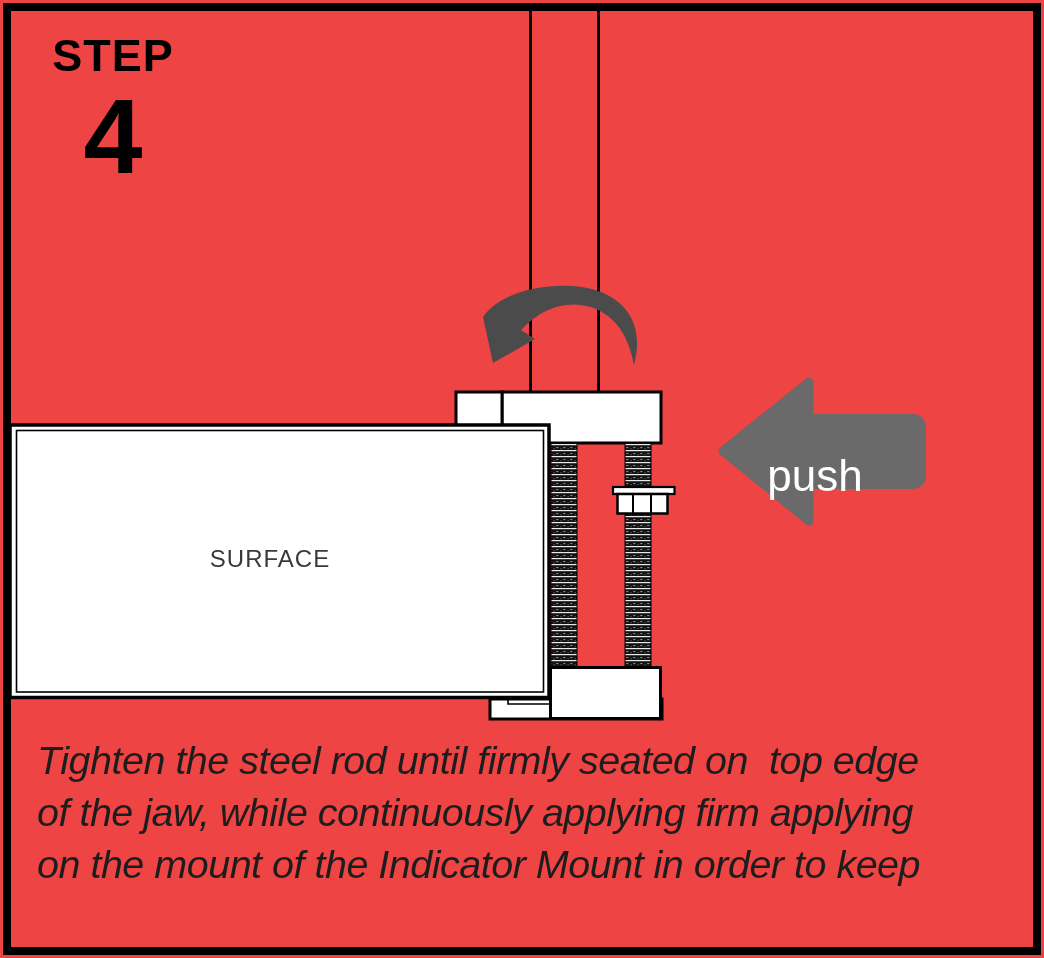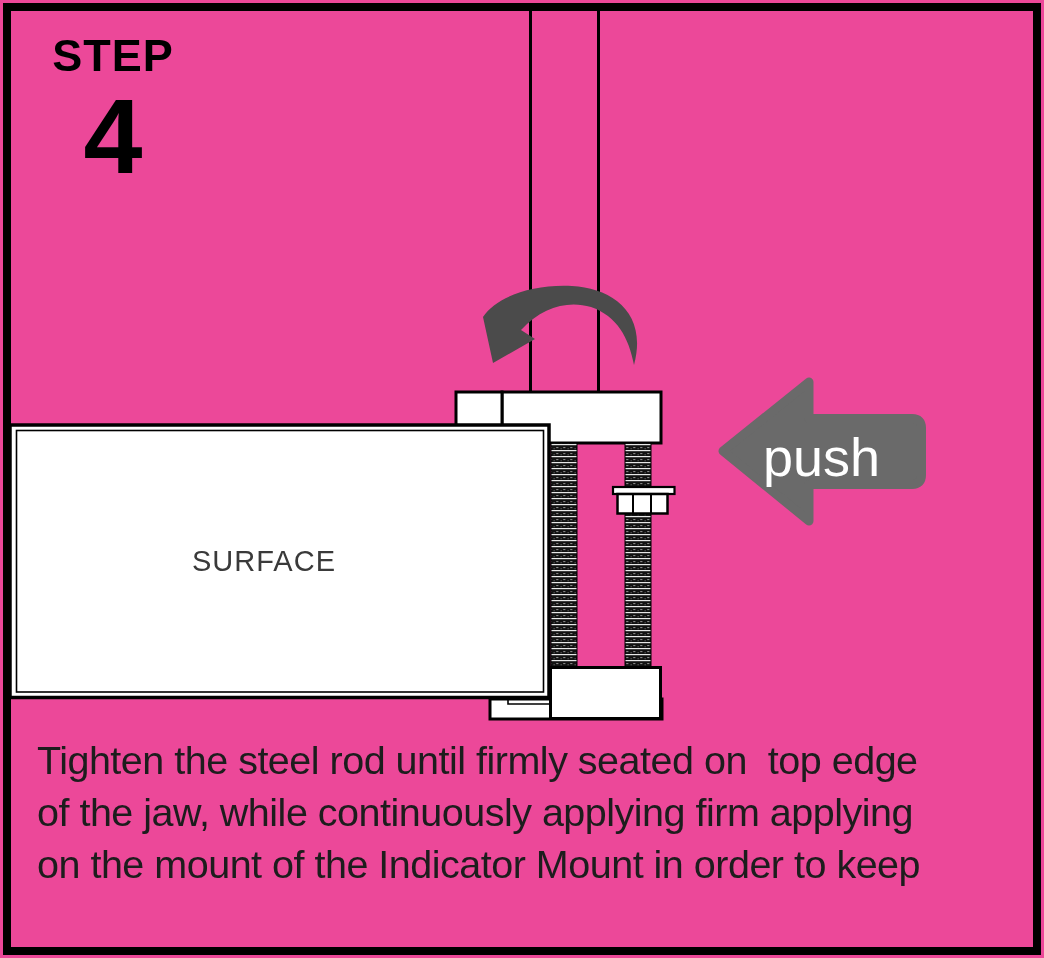--- a/index.html
+++ b/index.html
@@ -1,46 +1,47 @@
 <!DOCTYPE html>
 <html><head>
 <meta charset="utf-8">
 <style>
   html,body{margin:0;padding:0;background:#ffffff;}
   .canvas{
     position:relative;
     width:1044px;height:958px;
-    background:#ec4899;
+    background:#ef4444;
     font-family:"Liberation Sans", sans-serif;
     overflow:hidden;
   }
   .diagram-svg{position:absolute;left:0;top:0;}
   .step-block{
     position:absolute;left:30px;top:32px;width:166px;
     text-align:center;color:#000;
   }
   .step-label{
     font-size:45px;font-weight:700;letter-spacing:1px;line-height:48px;
   }
   .step-number{
     font-size:106px;font-weight:700;line-height:96px;margin-top:8px;
   }
   .surface-label{
-    position:absolute;left:164px;top:545px;width:200px;
-    text-align:center;font-size:29px;font-weight:400;
+    position:absolute;left:170px;top:545px;width:200px;
+    text-align:center;font-size:24px;font-weight:400;
     letter-spacing:1px;color:#3a3a3a;
   }
   .push-label{
-    position:absolute;left:763px;top:426px;width:104px;
-    text-align:center;font-size:54px;font-weight:400;color:#ffffff;
+    position:absolute;left:763px;top:451px;width:104px;
+    text-align:center;font-size:44px;font-weight:400;color:#ffffff;
   }
   .instructions{
     position:absolute;left:37px;top:734px;width:985px;
     font-size:39.5px;line-height:52px;color:#1d1d1d;
     letter-spacing:-0.5px;
+    font-style:italic;
   }
   .instr-line{white-space:pre;}
 </style>
 </head>
 <body>
 
 <div class="canvas">
 
   <svg class="diagram-svg" width="1044" height="958" viewBox="0 0 1044 958">
 

